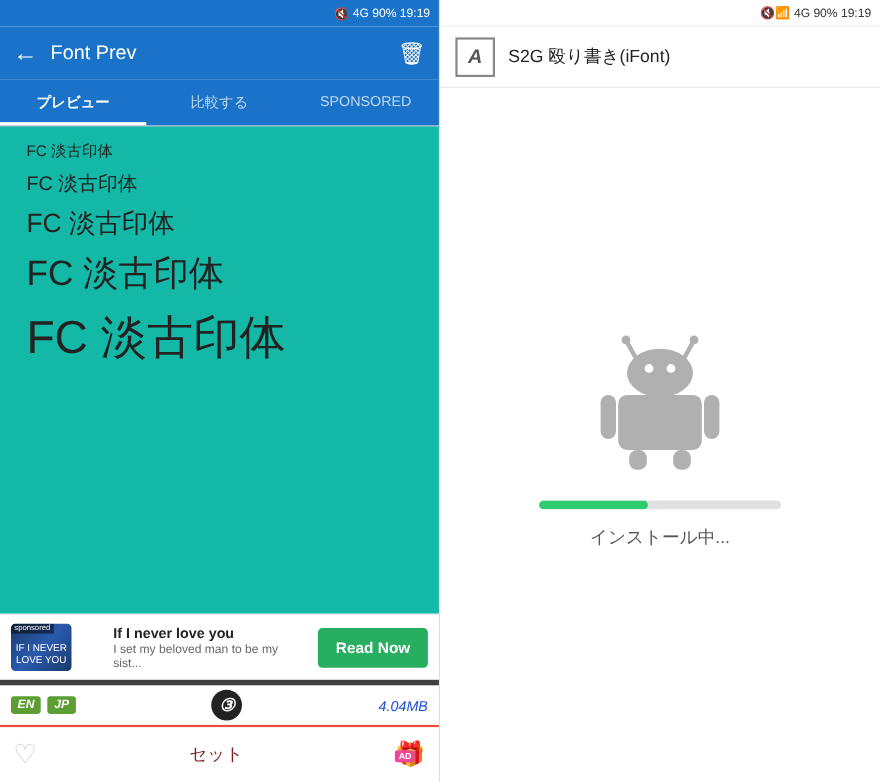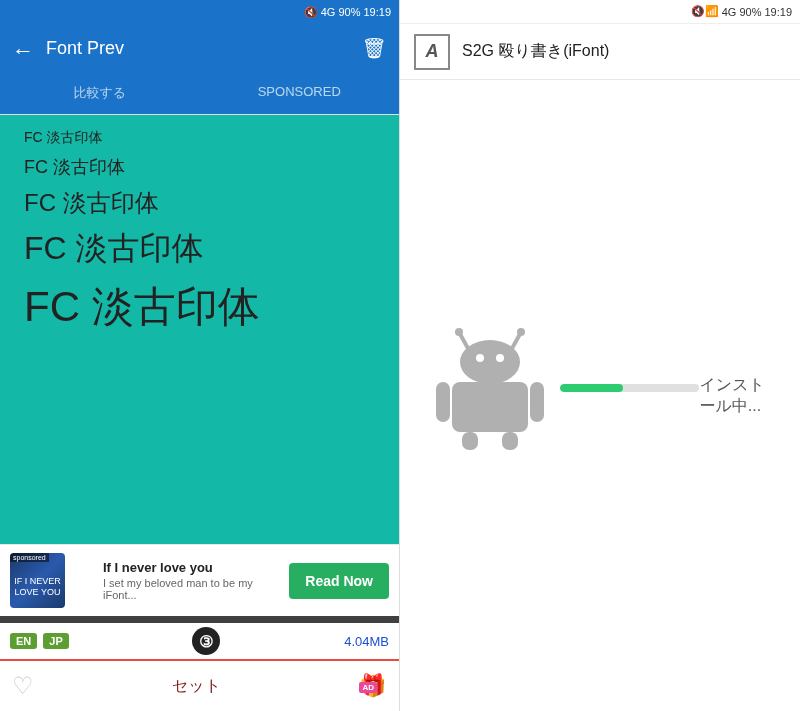--- a/index.html
+++ b/index.html
@@ -120,21 +120,21 @@
       background: #fff;
       border-top: 1px solid #e8e8e8;
       padding: 8px 10px;
       display: flex;
       align-items: center;
       gap: 10px;
     }
 
     .ad-banner .book-thumb {
       width: 55px;
-      height: 55px;
+      height: 43px;
       background: linear-gradient(135deg, #1a3a6b 0%, #2a5aad 50%, #1a3a6b 100%);
       border-radius: 4px;
       display: flex;
       align-items: center;
       justify-content: center;
       font-size: 8px;
       color: #fff;
       text-align: center;
       flex-shrink: 0;
       position: relative;
@@ -220,21 +220,22 @@
       border-radius: 2px;
       font-weight: bold;
     }
 
     .sub-row {
       background: #fff;
       padding: 4px 10px;
       display: flex;
       align-items: center;
       gap: 6px;
-      border-top: 7px solid #404040;
+      border-top: 5px solid #404040;
+      font-style: italic;
     }
 
     .lang-badge {
       background: #5c9e31;
       color: #fff;
       font-size: 11px;
       padding: 2px 6px;
       border-radius: 3px;
       font-weight: 600;
     }
@@ -306,21 +307,21 @@
 
     .app-title-right {
       font-size: 16px;
       color: #222;
       font-weight: 500;
     }
 
     .right-content {
       flex: 1;
       display: flex;
-      flex-direction: row;
+      flex-direction: column;
       align-items: center;
       justify-content: center;
       padding: 20px;
     }
 
     .android-robot {
       width: 140px;
       height: 140px;
       position: relative;
       margin-bottom: 24px;
@@ -368,20 +369,23 @@
     </div>
   </div>
 
   <div class="toolbar-left">
     <span class="back-arrow">←</span>
     <span class="title">Font Prev</span>
     <span class="trash-icon">🗑</span>
   </div>
 
   <div class="tabs-row">
+    <div class="tab active">
+      <span>プレビュー</span>
+    </div>
     <div class="tab">
       <span>比較する</span>
     </div>
     <div class="tab">
       <span>SPONSORED</span>
     </div>
   </div>
 
   <div class="preview-content">
     <div class="font-line size1">FC 淡古印体</div>
@@ -391,21 +395,21 @@
     <div class="font-line size5">FC  淡古印体</div>
   </div>
 
   <div class="ad-banner">
     <div class="book-thumb">
       <span class="sponsored-label">sponsored</span>
       <span style="font-size:9px;color:#fff;text-align:center;line-height:1.2;margin-top:12px;">IF I NEVER<br>LOVE YOU</span>
     </div>
     <div class="book-info">
       <div class="book-title">If I never love you</div>
-      <div class="book-desc">I set my beloved man to be my iFont...</div>
+      <div class="book-desc">I set my beloved man to be my sist...</div>
     </div>
     <button class="read-now-btn">Read Now</button>
   </div>
 
   <div class="sub-row">
     <span class="lang-badge">EN</span>
     <span class="lang-badge">JP</span>
     <div class="circle-badge">③</div>
     <span class="file-size">4.04MB</span>
   </div>

